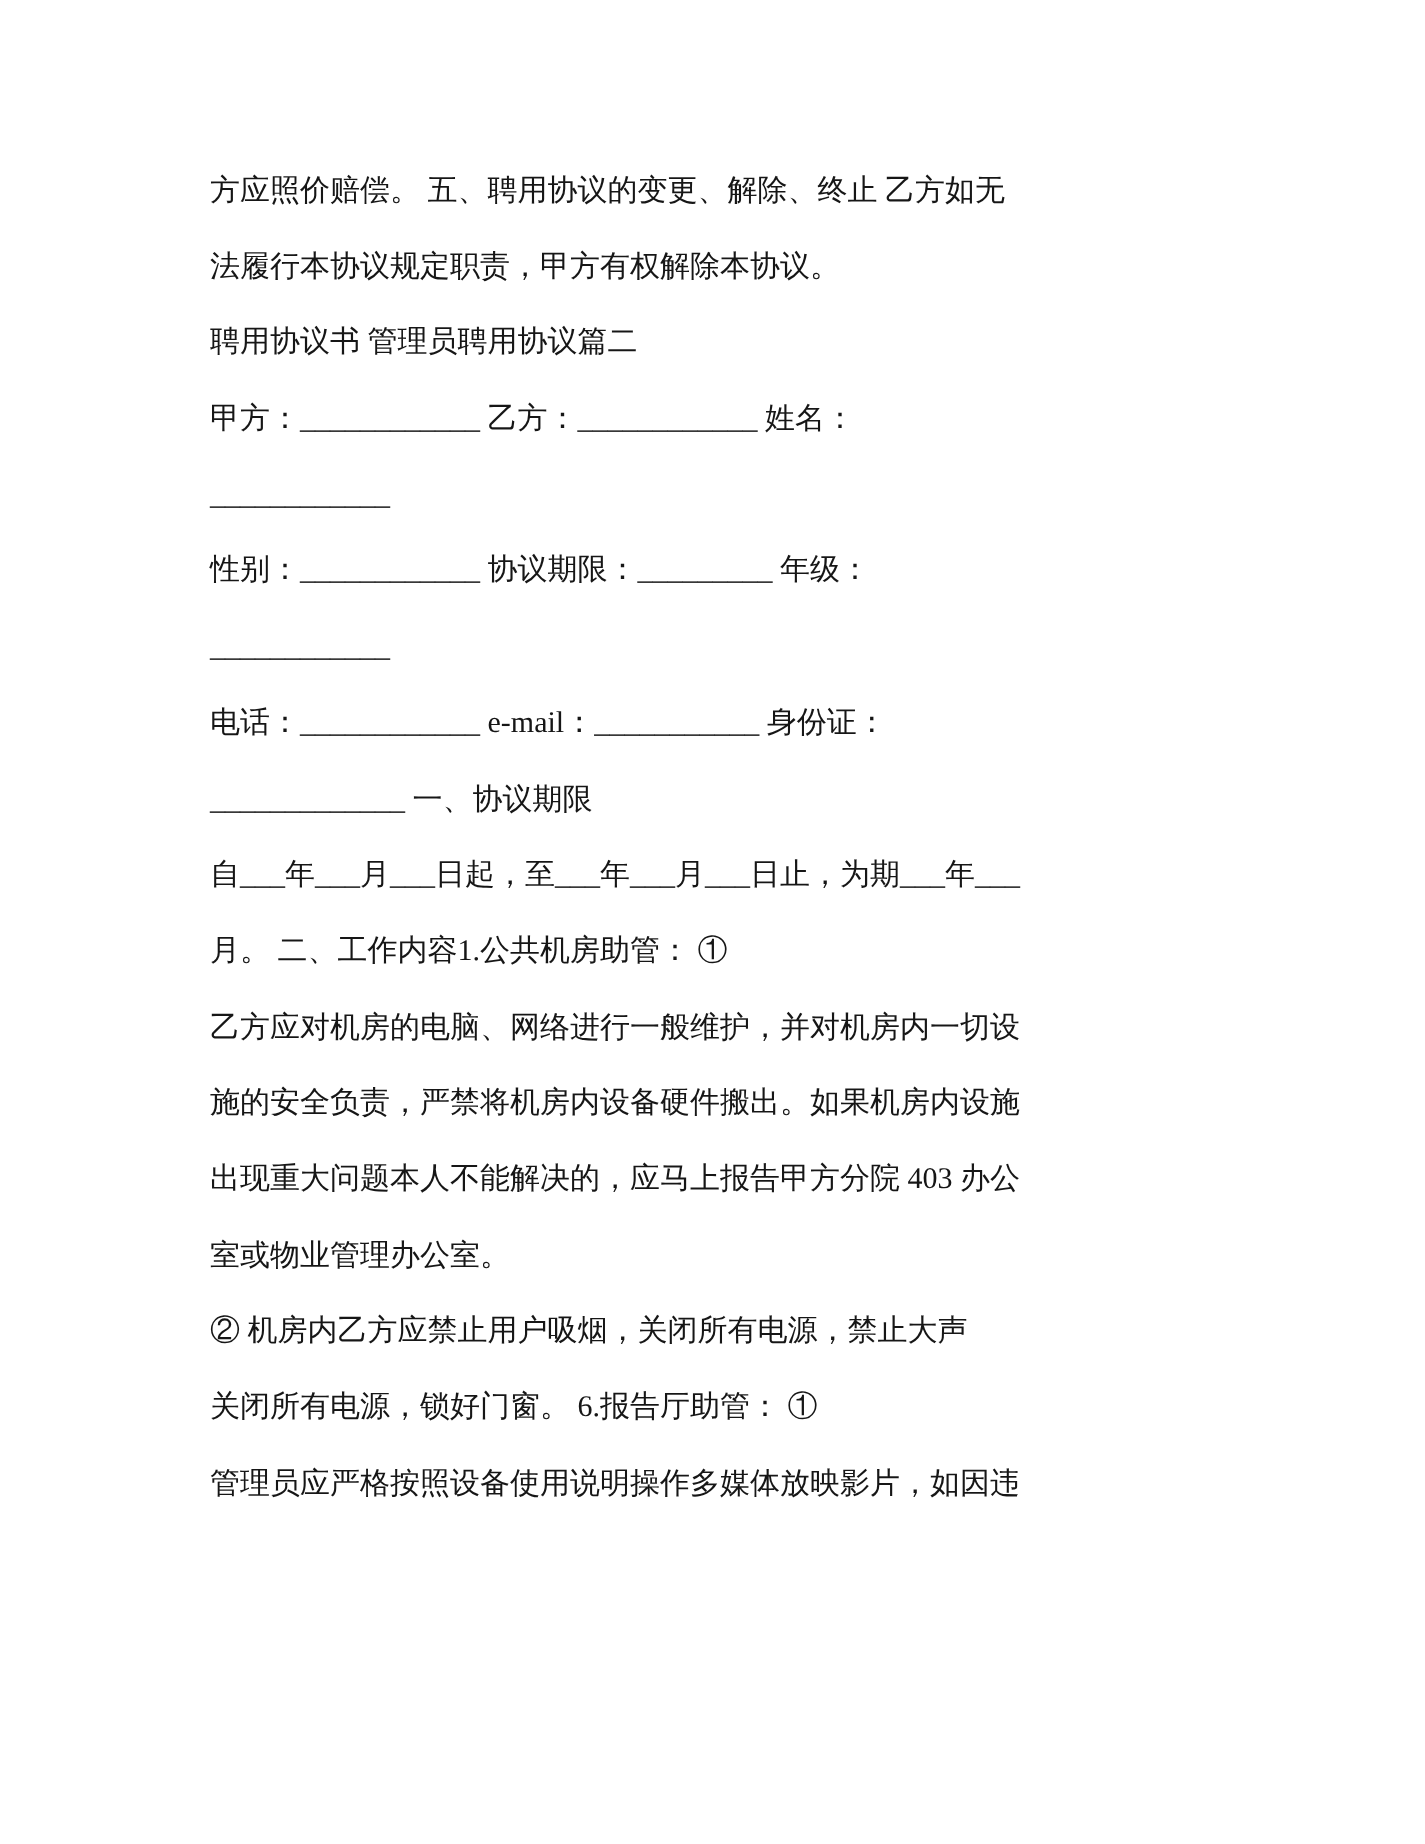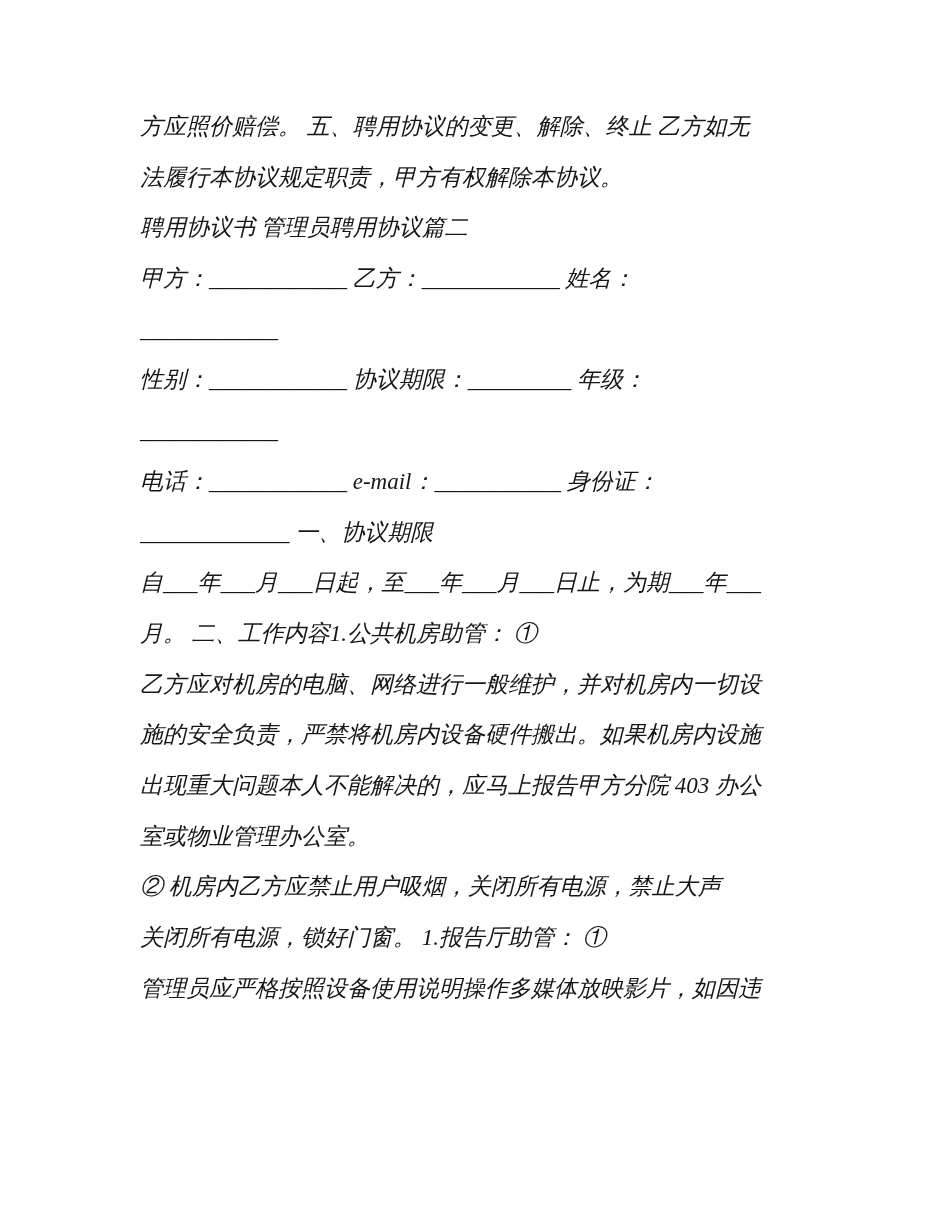--- a/index.html
+++ b/index.html
@@ -20,23 +20,22 @@
     width: 950px;
     height: 1229px;
     background: #ffffff;
   }
   .doc-body {
     position: absolute;
     left: 140px;
     top: 102px;
     width: 712px;
     font-family: "Liberation Serif", "DejaVu Serif", serif;
-    font-size: 23px;
+    font-size: 20px;
     color: #161616;
-    font-style: italic;
     -webkit-font-smoothing: antialiased;
   }
   .doc-line {
     height: 50.7px;
     line-height: 50.7px;
     white-space: pre;
     letter-spacing: 0px;
   }
 </style>
 </head>
@@ -53,16 +52,16 @@
     <div class="doc-line">____________</div>
     <div class="doc-line">电话：____________ e-mail：___________ 身份证：</div>
     <div class="doc-line">_____________ 一、协议期限</div>
     <div class="doc-line">自___年___月___日起，至___年___月___日止，为期___年___</div>
     <div class="doc-line">月。 二、工作内容1.公共机房助管： ①</div>
     <div class="doc-line">乙方应对机房的电脑、网络进行一般维护，并对机房内一切设</div>
     <div class="doc-line">施的安全负责，严禁将机房内设备硬件搬出。如果机房内设施</div>
     <div class="doc-line">出现重大问题本人不能解决的，应马上报告甲方分院 403 办公</div>
     <div class="doc-line">室或物业管理办公室。</div>
     <div class="doc-line">② 机房内乙方应禁止用户吸烟，关闭所有电源，禁止大声</div>
-    <div class="doc-line">关闭所有电源，锁好门窗。 1.报告厅助管： ①</div>
+    <div class="doc-line">关闭所有电源，锁好门窗。 6.报告厅助管： ①</div>
     <div class="doc-line">管理员应严格按照设备使用说明操作多媒体放映影片，如因违</div>
   </div>
 </div>
 
 </body></html>

